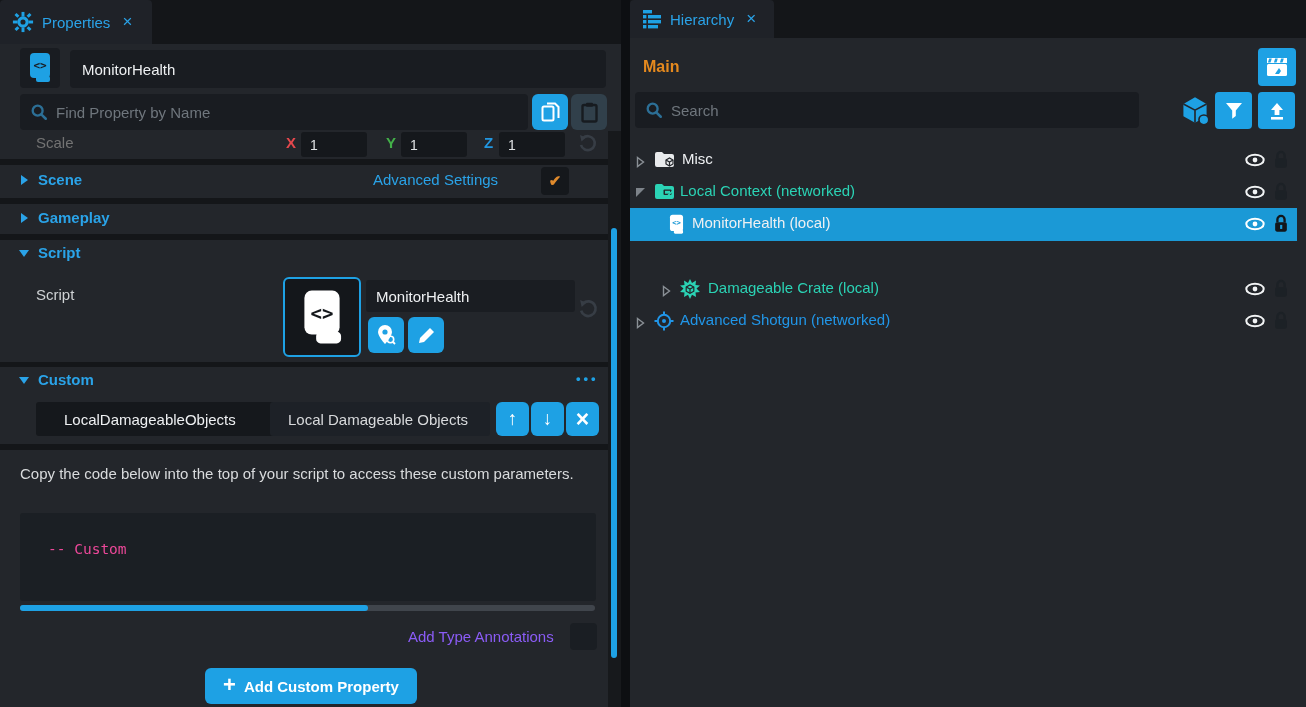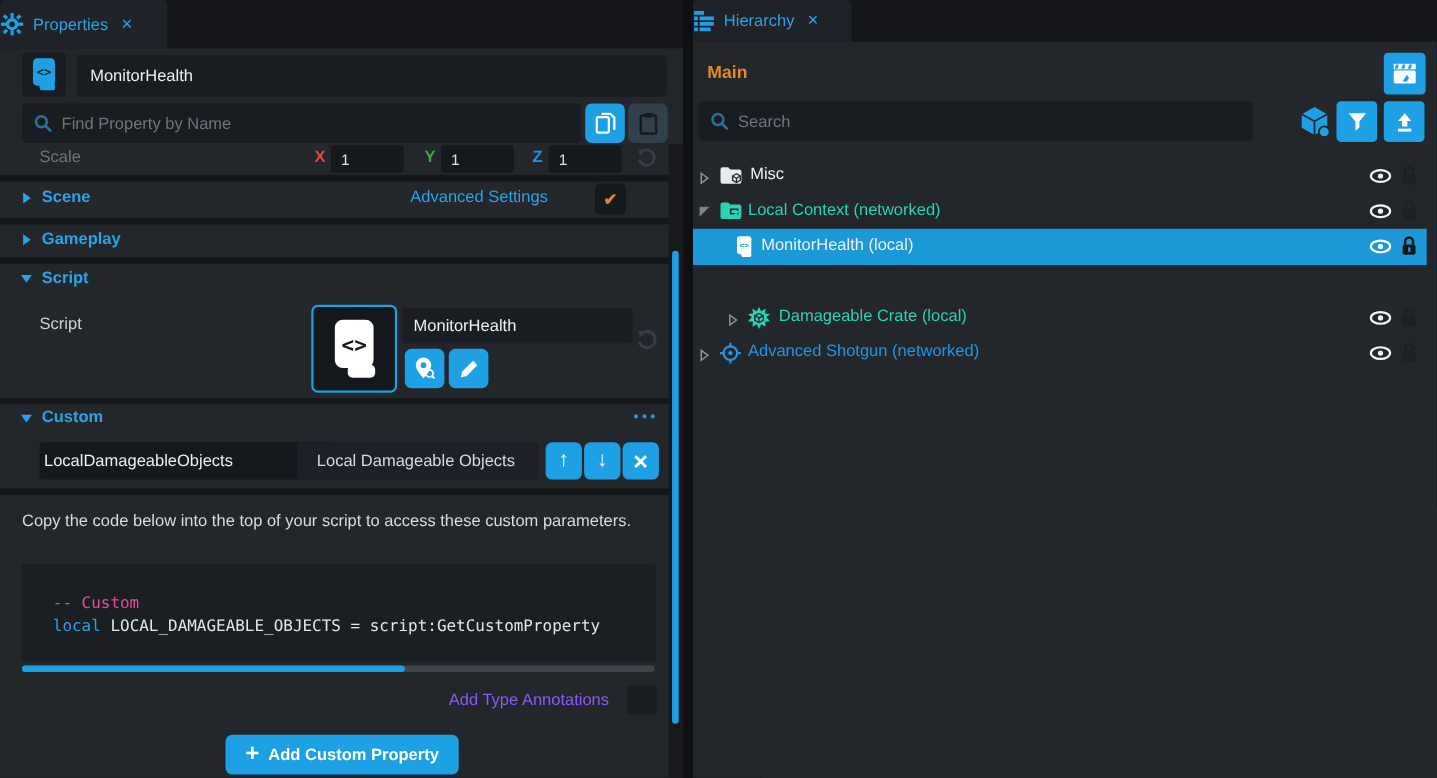--- a/index.html
+++ b/index.html
@@ -4,21 +4,21 @@
 <style>
   * { margin:0; padding:0; box-sizing:border-box; }
   html,body { width:1306px; height:707px; overflow:hidden; background:#0d0f12;
     font-family:"Liberation Sans", sans-serif; }
   .abs { position:absolute; }
   .panel { position:absolute; top:0; height:707px; background:#17191c; }
   #left-panel { left:0; width:621px; }
   #right-panel { left:630px; width:676px; }
   .tabstrip { position:absolute; left:0; top:0; width:100%; background:#141619; }
   .tab { position:absolute; left:0; top:0; background:#1f2228; display:flex; align-items:center;
-    gap:8px; padding:0 0; color:#2aa3e8; font-size:15px; border-radius:4px 4px 0 0; }
+    gap:8px; padding:0 12px; color:#2aa3e8; font-size:15px; border-radius:4px 4px 0 0; }
   .tab .close { color:#2aa3e8; font-size:17px; margin-left:4px; cursor:pointer; }
   .body-bg { position:absolute; left:0; width:100%; background:#23262b; }
   .input { background:#191c21; border-radius:4px; color:#eef0f2; font-size:15px;
     display:flex; align-items:center; }
   .placeholder { color:#6f767d; }
   .btn { display:flex; align-items:center; justify-content:center; background:#1ea1e4;
     border-radius:6px; cursor:pointer; }
   .section-label { color:#2aa3e8; font-weight:bold; font-size:15px; }
   .tri-right { width:0; height:0; border-left:7px solid #2aa3e8; border-top:5px solid transparent;
     border-bottom:5px solid transparent; display:inline-block; }
@@ -175,21 +175,21 @@
     </svg>
   </div>
   <div class="divider" style="top:362px; height:5px"></div>
 
   <div class="abs" style="left:0; top:367px; width:608px; height:28px">
     <span class="tri-down abs" style="left:19px; top:10px"></span>
     <span class="section-label abs" style="left:38px; top:4px">Custom</span>
     <span class="dotmenu abs" style="left:576px; top:4px">•••</span>
   </div>
   <div class="abs" style="left:0; top:395px; width:608px; height:49px">
-    <div class="input abs" style="left:36px; top:7px; width:266px; height:34px; background:#15181c; border-radius:3px; padding-left:4px">
+    <div class="input abs" style="left:36px; top:7px; width:266px; height:34px; background:#15181c; border-radius:3px; padding-left:28px">
       <span>LocalDamageableObjects</span>
     </div>
     <div class="input abs" style="left:270px; top:7px; width:220px; height:34px; background:#1d2127; border-radius:3px; padding-left:18px; color:#d8dadc">
       <span>Local Damageable Objects</span>
     </div>
     <div class="btn abs" style="left:496px; top:7px; width:33px; height:34px; font-size:19px; font-weight:bold; color:#fff">
         <span>↑</span>
       </div>
     <div class="btn abs" style="left:531px; top:7px; width:33px; height:34px; font-size:19px; font-weight:bold; color:#fff">
         <span>↓</span>
@@ -197,21 +197,20 @@
     <div class="btn abs" style="left:566px; top:7px; width:33px; height:34px; font-size:23px; font-weight:bold; color:#fff">
         <span>×</span>
       </div>
   </div>
   <div class="divider" style="top:444px; height:6px"></div>
 
   <div class="abs" style="left:20px; top:463px; width:560px; color:#d9dbdd; font-size:15px; line-height:21px">Copy the code below into the top of your script to access these custom parameters.</div>
 
   <div class="abs" style="left:20px; top:513px; width:576px; height:88px; background:#1b1f24; border-radius:3px; padding:26px 0 0 28px; overflow:hidden">
     <div class="code cmt">-- Custom</div>
-    <div class="code"><span class="kw">local</span><span class="code-rest"> LOCAL_DAMAGEABLE_OBJECTS = script:GetCustomProperty</span></div>
   </div>
 
   <div class="abs" style="left:20px; top:605px; width:575px; height:6px; background:#40454c; border-radius:3px">
     <div class="abs" style="left:0; top:0; width:348px; height:6px; background:#1ea1e4; border-radius:3px"></div>
   </div>
 
   <span class="abs" style="left:408px; top:628px; color:#8b5cf6; font-size:15px">Add Type Annotations</span>
   <div class="abs" style="left:570px; top:623px; width:27px; height:27px; background:#1a1e23; border-radius:4px"></div>
 
   <div class="btn abs" style="left:205px; top:668px; width:212px; height:36px; gap:8px">

